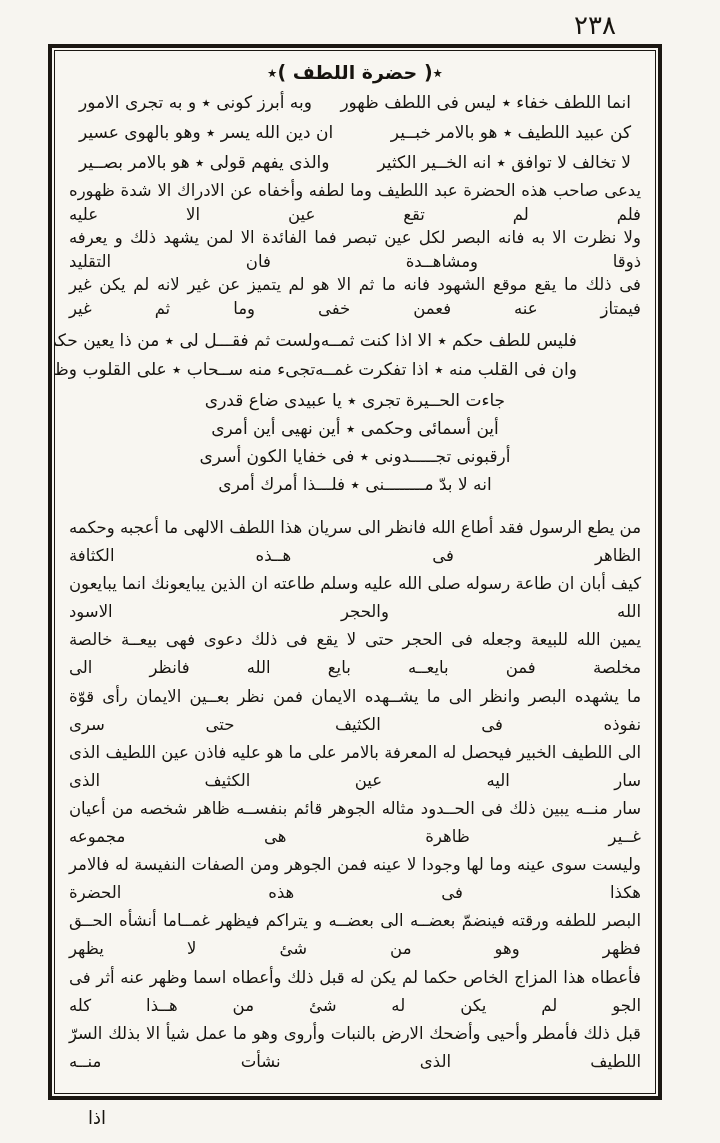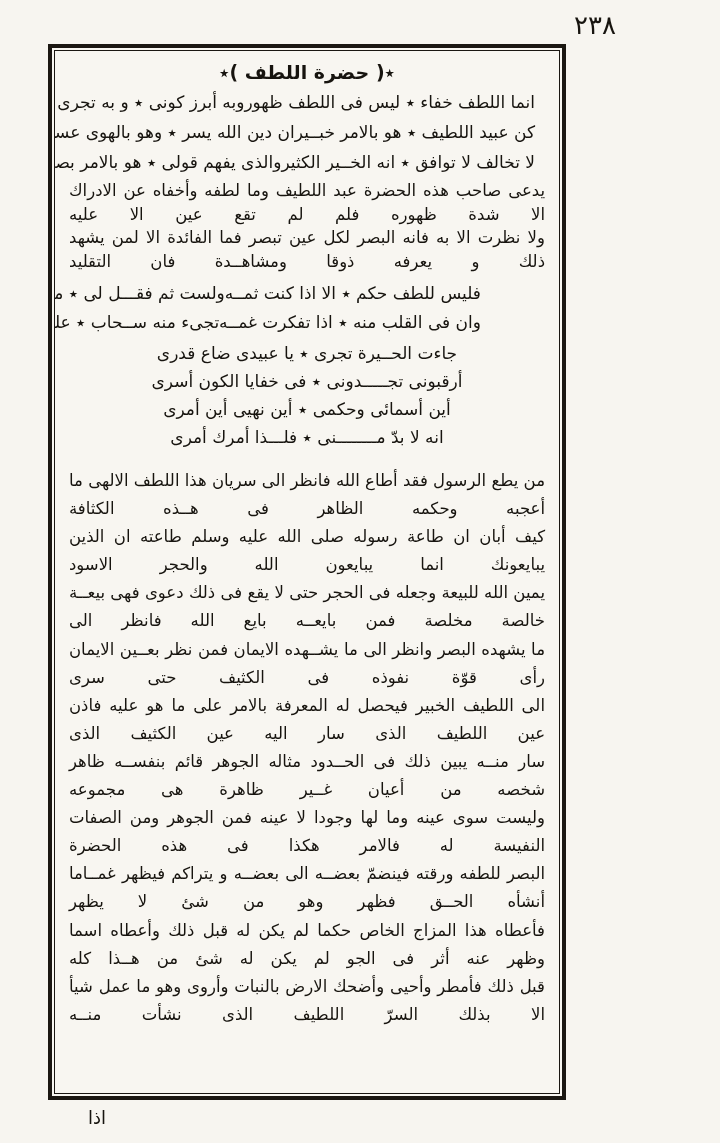--- a/index.html
+++ b/index.html
@@ -10,21 +10,21 @@
     color:#17140f;
     overflow:hidden;
   }
   .page{position:relative;width:720px;height:1143px;}
   .page-number{
     position:absolute;top:10px;right:104px;
     font-size:26px;font-weight:normal;letter-spacing:1px;
     direction:rtl;
   }
   .frame-outer{
-    position:absolute;left:48px;top:44px;width:518px;height:1056px;
+    position:absolute;left:48px;top:44px;width:614px;height:1056px;
     border:4px solid #1b1712;box-sizing:border-box;background:#f8f6f1;
   }
   .frame-inner{
     position:absolute;top:2px;left:2px;right:2px;bottom:2px;
     border:1px solid #1b1712;
     padding:8px 14px 6px 14px;box-sizing:border-box;
     overflow:hidden;
   }
   .chapter-heading{
     text-align:center;direction:rtl;
@@ -81,37 +81,38 @@
         </div>
         <div class="verse-row">
           <span class="hemistich">لا تخالف لا توافق ٭ انه الخــير الكثير</span>
           <span class="hemistich">والذى يفهم قولى ٭ هو بالامر بصــير</span>
         </div>
       </div>
 
       <div class="prose prose1">
         <div class="prose-line">يدعى صاحب هذه الحضرة عبد اللطيف وما لطفه وأخفاه عن الادراك الا شدة ظهوره فلم لم تقع عين الا عليه</div>
         <div class="prose-line">ولا نظرت الا به فانه البصر لكل عين تبصر فما الفائدة الا لمن يشهد ذلك و يعرفه ذوقا ومشاهــدة فان التقليد</div>
+        <div class="prose-line">فى ذلك ما يقع موقع الشهود فانه ما ثم الا هو لم يتميز عن غير لانه لم يكن غير فيمتاز عنه فعمن خفى وما ثم غير</div>
       </div>
 
       <div class="poem poem2">
         <div class="verse-row">
           <span class="hemistich">فليس للطف حكم ٭ الا اذا كنت ثمــه</span>
           <span class="hemistich">ولست ثم فقـــل لى ٭ من ذا يعين حكمه</span>
         </div>
         <div class="verse-row">
           <span class="hemistich">وان فى القلب منه ٭ اذا تفكرت غمــه</span>
           <span class="hemistich">تجىء منه ســحاب ٭ على القلوب وظلمه</span>
         </div>
       </div>
 
       <div class="poem poem3">
         <div class="verse-line">جاءت الحــيرة تجرى ٭ يا عبيدى ضاع قدرى</div>
+        <div class="verse-line">أين أسمائى وحكمى ٭ أين نهيى أين أمرى</div>
         <div class="verse-line">أرقبونى تجـــــدونى ٭ فى خفايا الكون أسرى</div>
-        <div class="verse-line">أين أسمائى وحكمى ٭ أين نهيى أين أمرى</div>
         <div class="verse-line">انه لا بدّ مــــــــنى ٭ فلـــذا أمرك أمرى</div>
       </div>
 
       <div class="prose prose2">
         <div class="prose-line">من يطع الرسول فقد أطاع الله فانظر الى سريان هذا اللطف الالهى ما أعجبه وحكمه الظاهر فى هــذه الكثافة</div>
         <div class="prose-line">كيف أبان ان طاعة رسوله صلى الله عليه وسلم طاعته ان الذين يبايعونك انما يبايعون الله والحجر الاسود</div>
         <div class="prose-line">يمين الله للبيعة وجعله فى الحجر حتى لا يقع فى ذلك دعوى فهى بيعــة خالصة مخلصة فمن بايعــه بايع الله فانظر الى</div>
         <div class="prose-line">ما يشهده البصر وانظر الى ما يشــهده الايمان فمن نظر بعــين الايمان رأى قوّة نفوذه فى الكثيف حتى سرى</div>
         <div class="prose-line">الى اللطيف الخبير فيحصل له المعرفة بالامر على ما هو عليه فاذن عين اللطيف الذى سار اليه عين الكثيف الذى</div>
         <div class="prose-line">سار منــه يبين ذلك فى الحــدود مثاله الجوهر قائم بنفســه ظاهر شخصه من أعيان غــير ظاهرة هى مجموعه</div>

